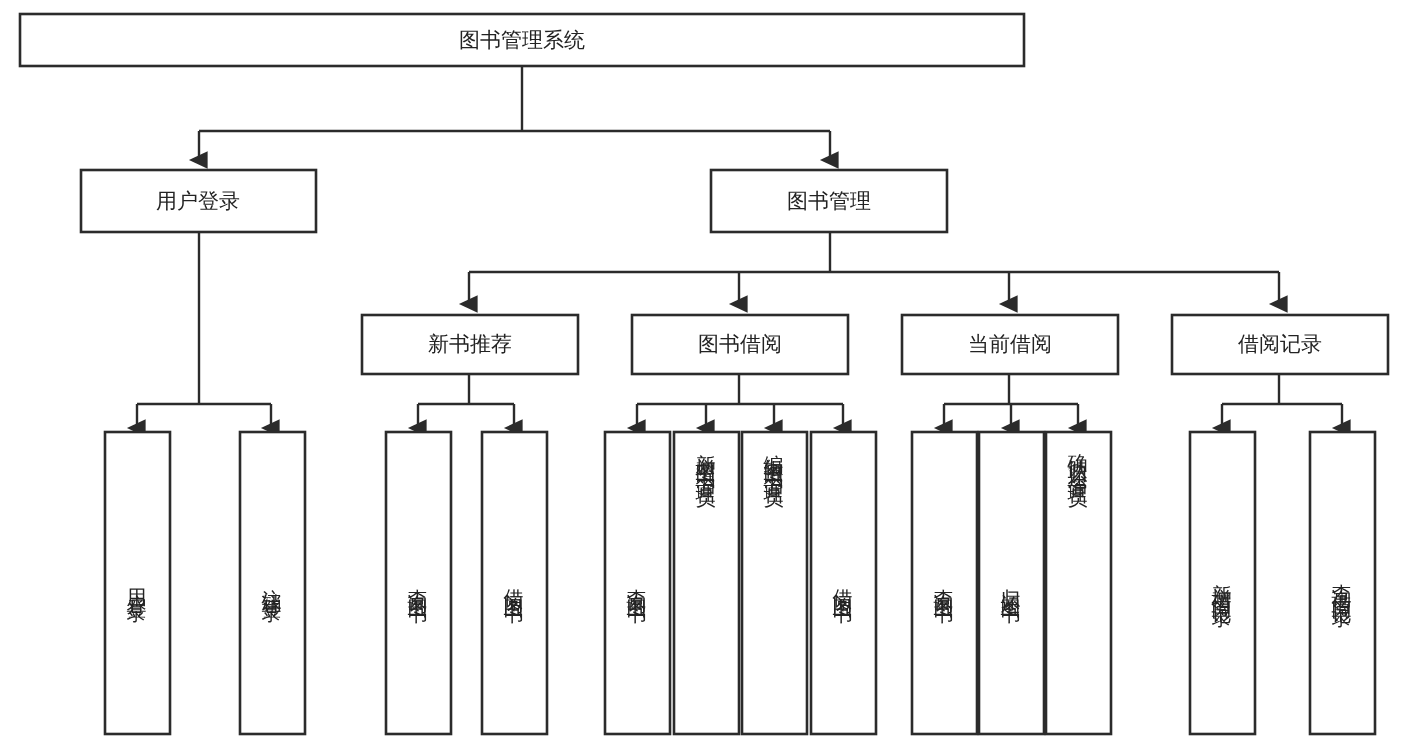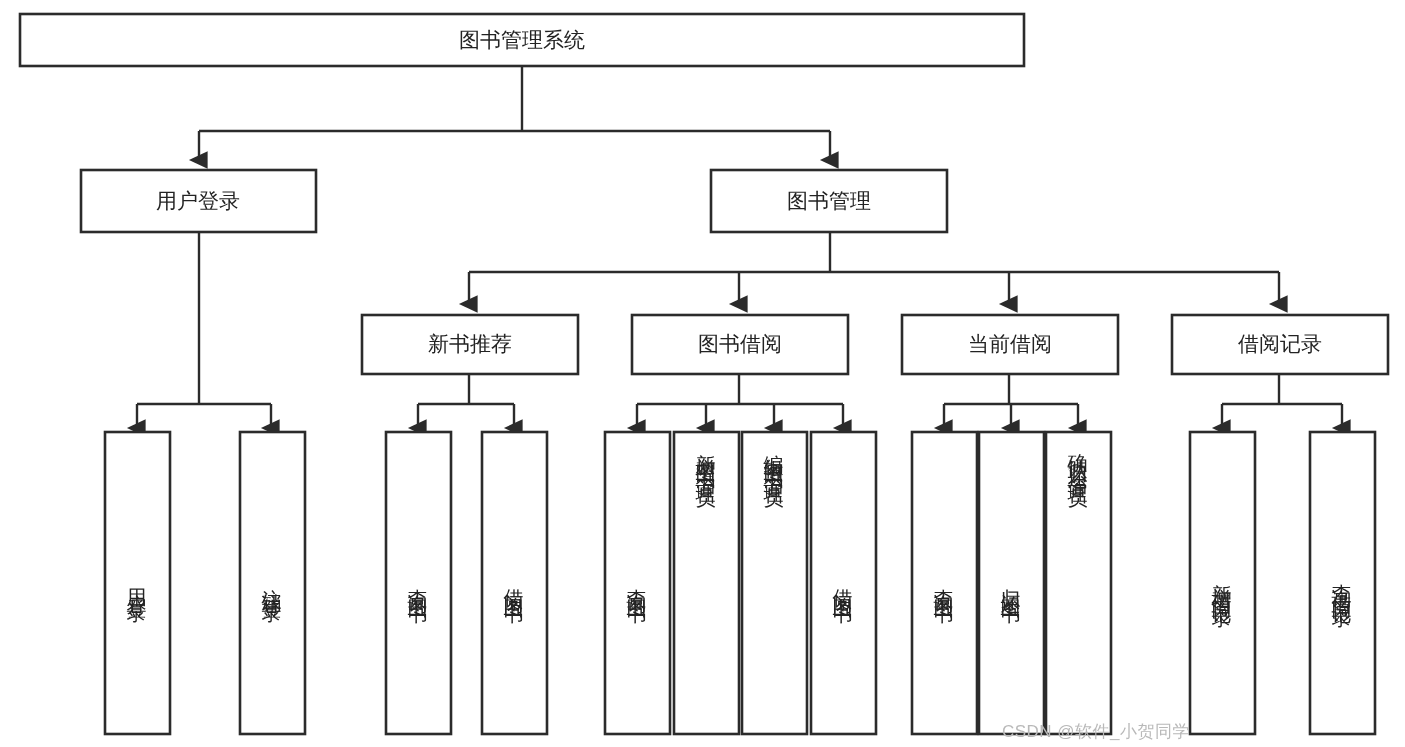--- a/index.html
+++ b/index.html
@@ -206,14 +206,13 @@
     <span class="leaf-text">确认归还（管理员）</span>
   </div>
 
   <div class="leaf-label-wrap mid" style="left:1190px; top:432px; width:65px; height:302px;">
     <span class="leaf-text">新增借阅记录</span>
   </div>
   <div class="leaf-label-wrap mid" style="left:1310px; top:432px; width:65px; height:302px;">
     <span class="leaf-text">查询借阅记录</span>
   </div>
 
-  <div class="watermark">CSDN @软件_小贺同学</div>
 </div>
 
 </body></html>

